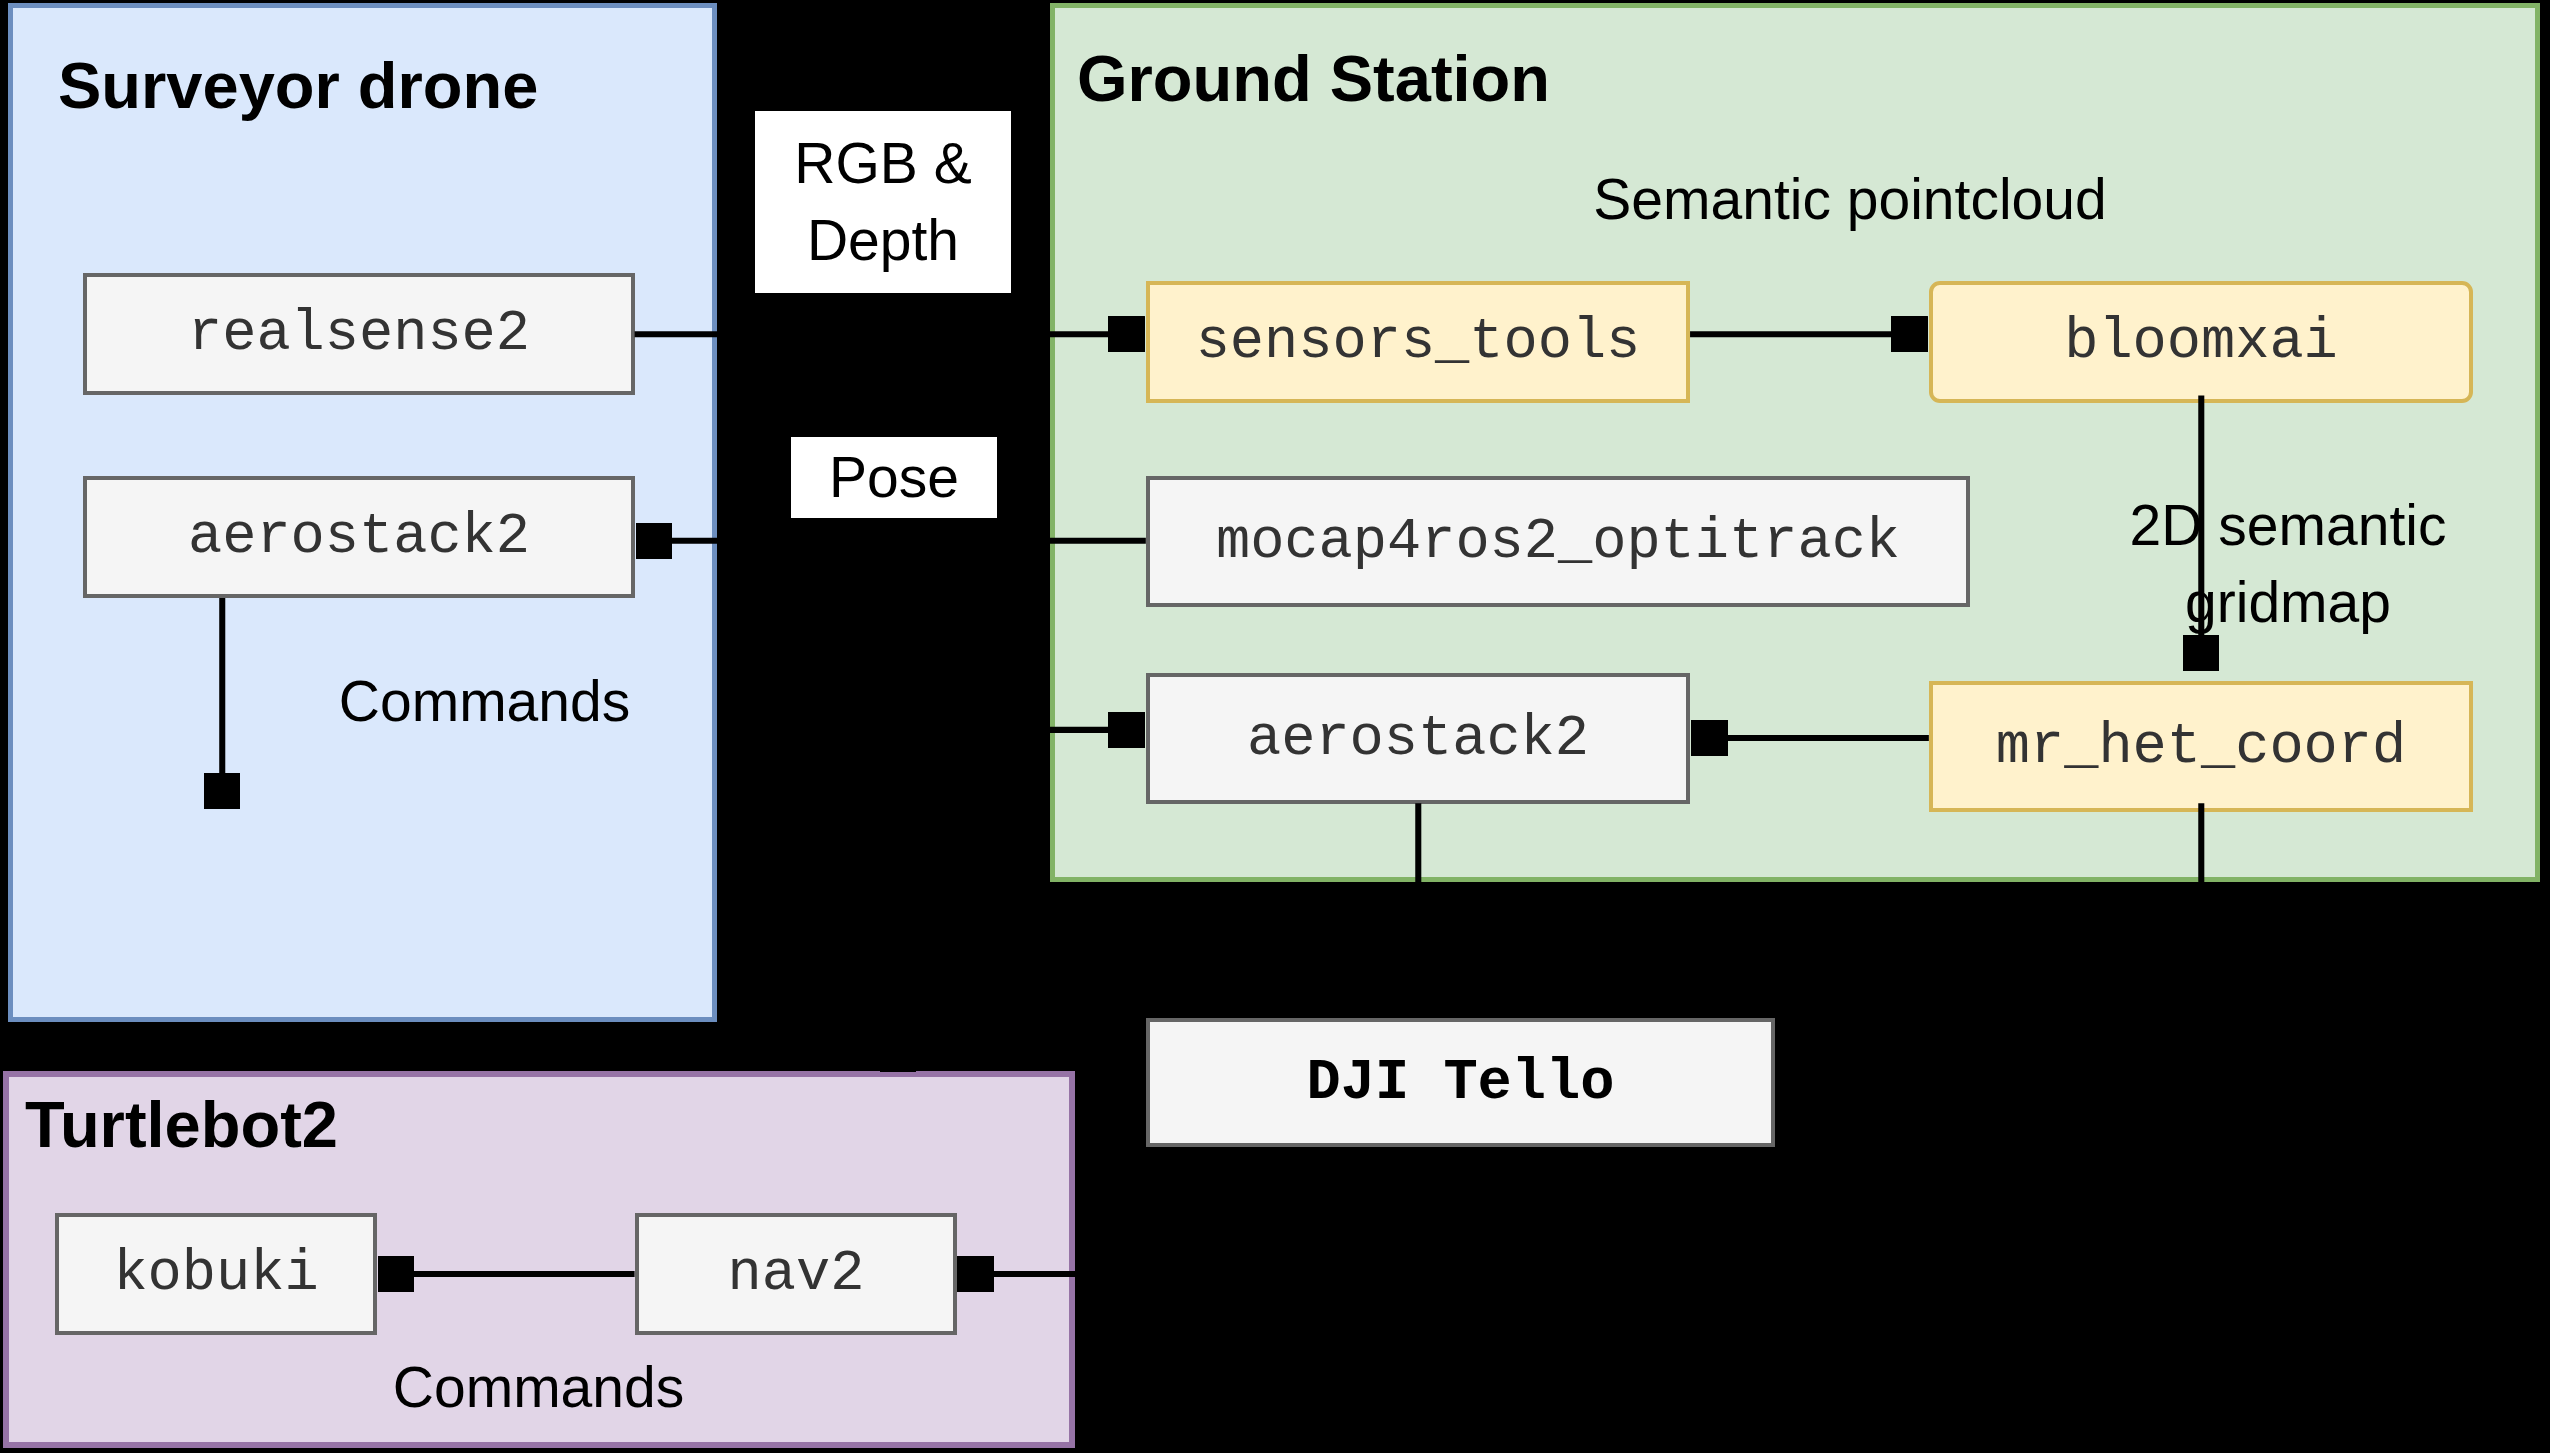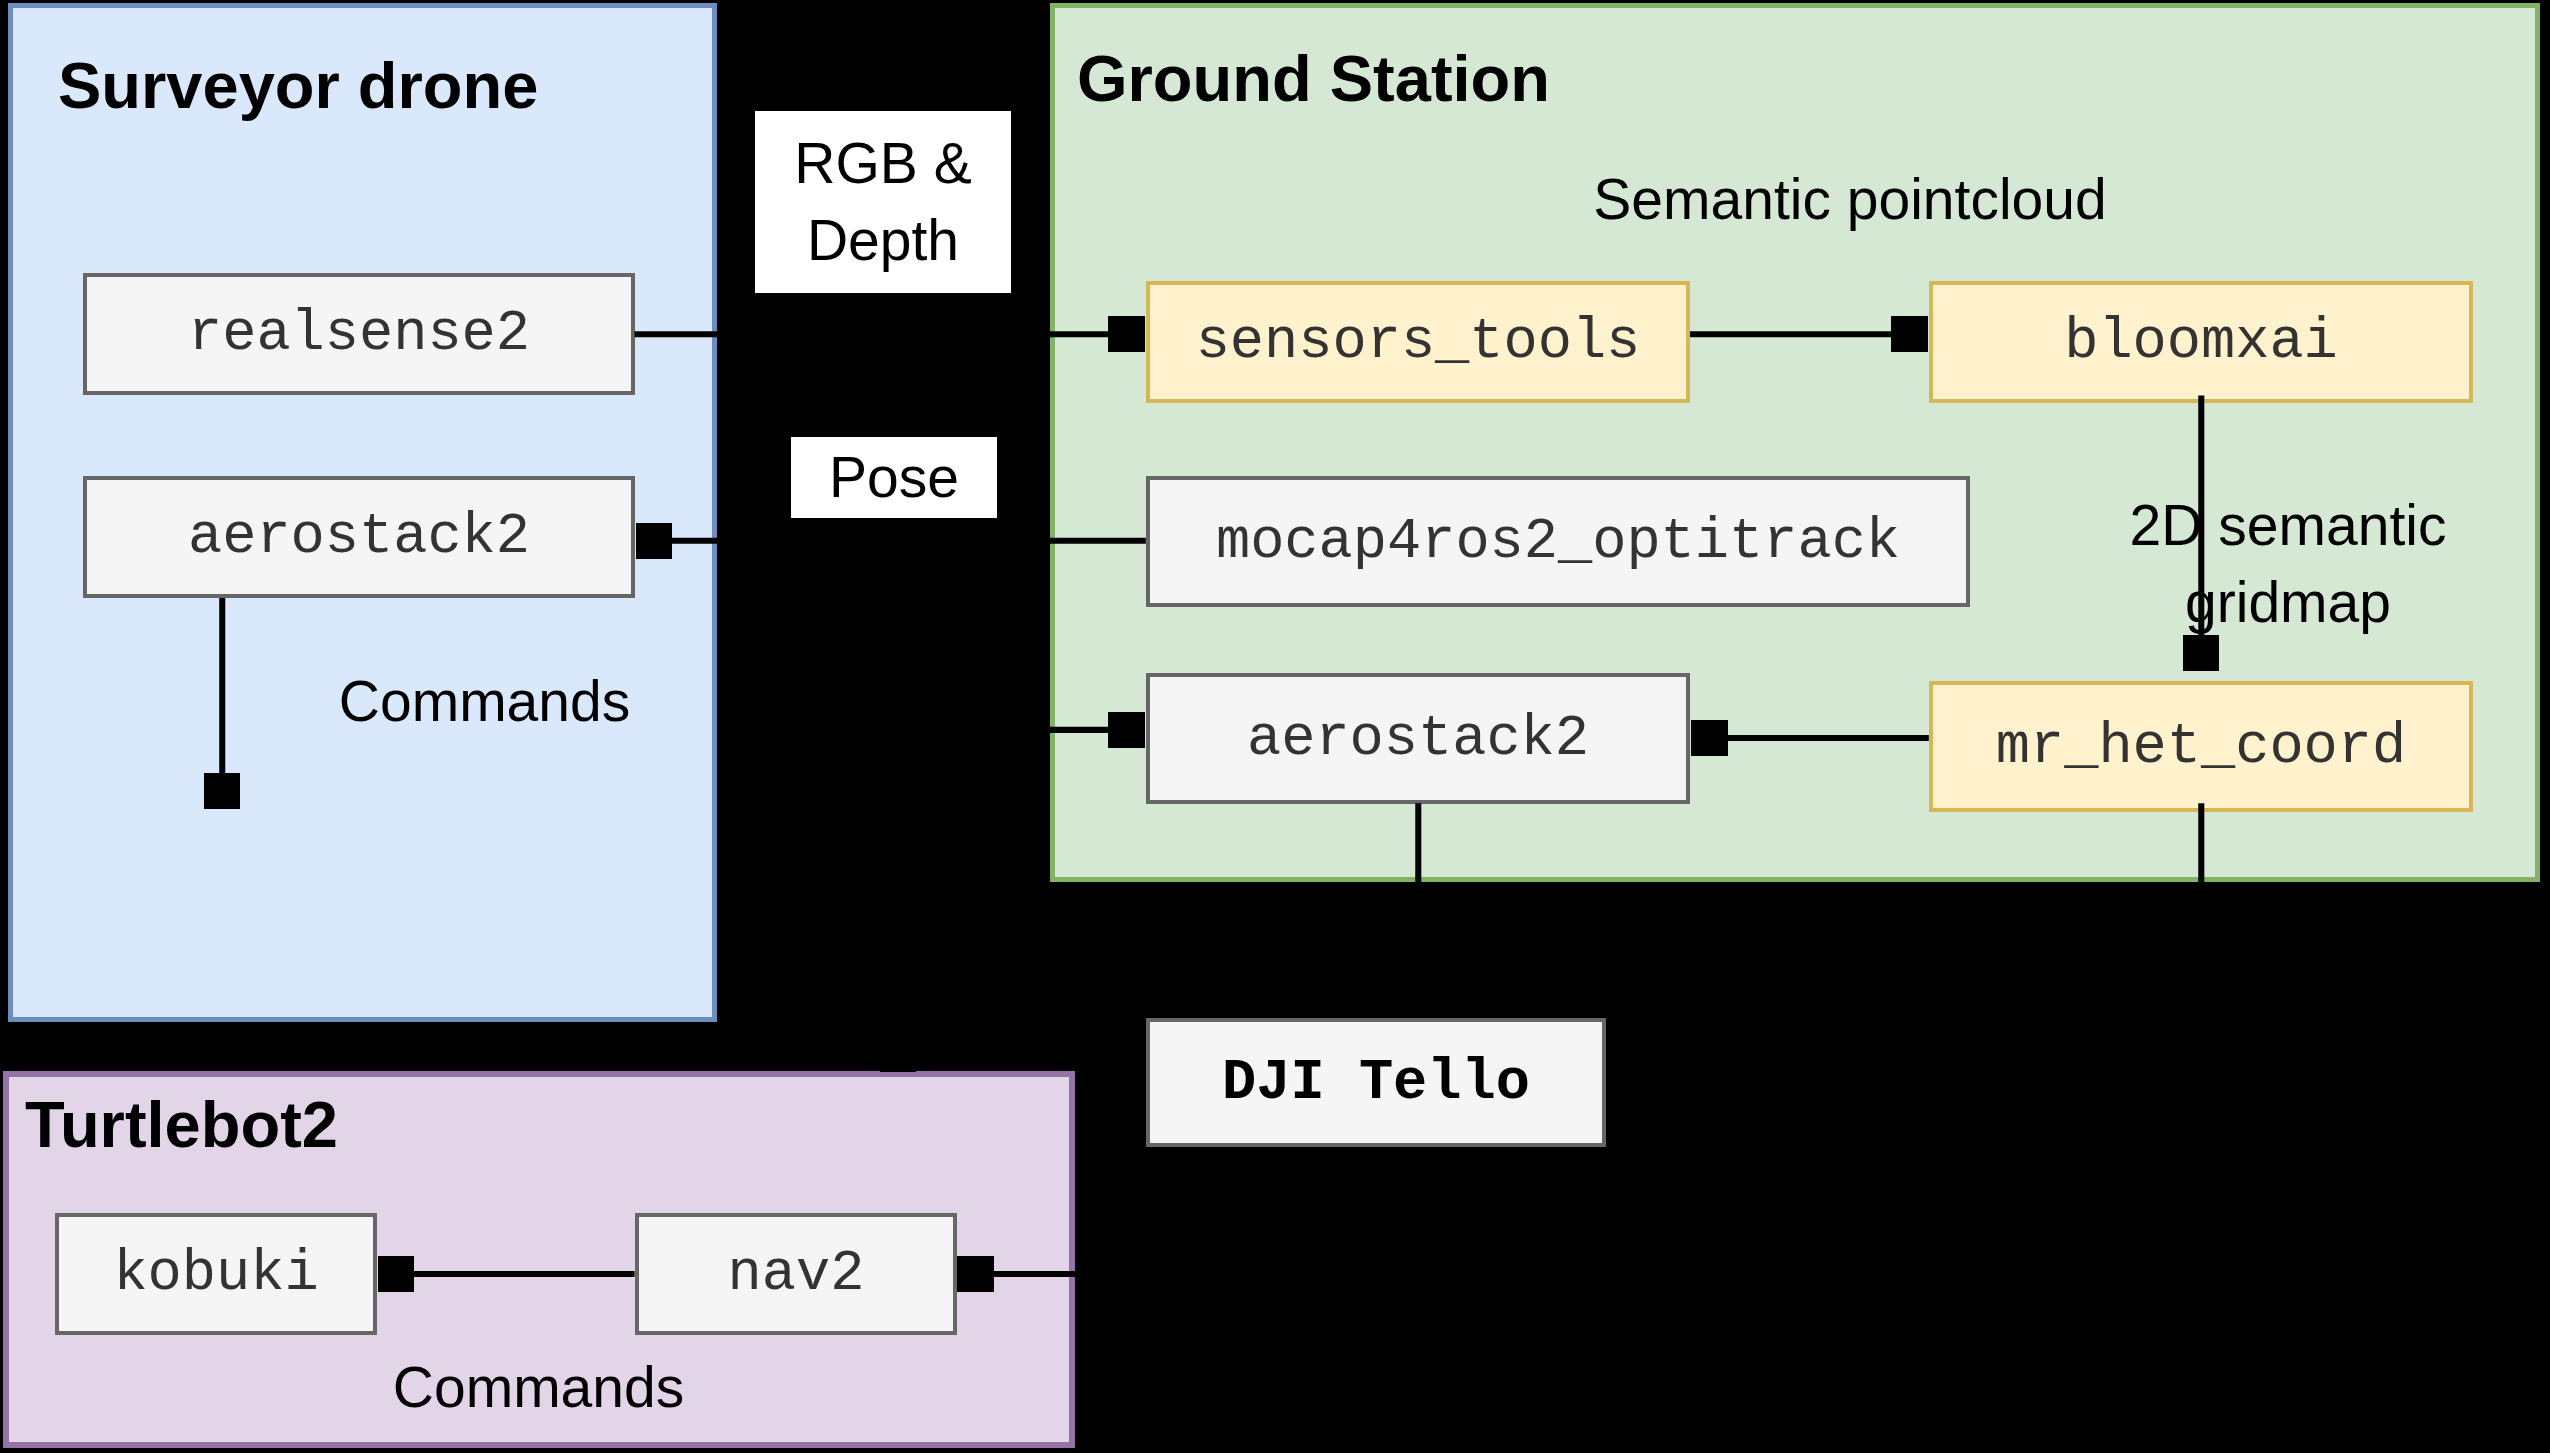--- a/index.html
+++ b/index.html
@@ -95,30 +95,30 @@
 
   <div class="group group-blue" style="left:8px; top:3.4px; width:709px; height:1019px;"></div>
   <span class="group-title" style="left:58px; top:48px;">Surveyor drone</span>
 
   <div class="group group-green" style="left:1050px; top:3.4px; width:1490px; height:879px;"></div>
   <span class="group-title" style="left:1077px; top:41px;">Ground Station</span>
 
   <div class="group group-purple" style="left:3.4px; top:1071px; width:1072px; height:377px;"></div>
   <span class="group-title" style="left:25px; top:1087px;">Turtlebot2</span>
 
-  <div class="node group-purple bold-node" style="left:1146px; top:1018px; width:460px; height:129px;">DJI Tello</div>
+  <div class="node group-purple bold-node" style="left:1146px; top:1018px; width:629px; height:129px;">DJI Tello</div>
 
   <div class="node" style="left:83px; top:273px; width:552px; height:122px;">realsense2</div>
 
   <div class="node" style="left:83px; top:476px; width:552px; height:122px;">aerostack2</div>
 
 
   <div class="node node-yellow" style="left:1146px; top:273px; width:544px; height:122px;">sensors_tools</div>
 
-  <div class="node node-yellow" style="left:1929px; top:273px; width:544px; height:122px;">bloomxai</div>
+  <div class="node node-yellow" style="left:1929px; top:273px; width:544px; height:122px;border-radius:11px;">bloomxai</div>
 
   <div class="node" style="left:1146px; top:476px; width:824px; height:131px;">mocap4ros2_optitrack</div>
 
   <div class="node" style="left:1146px; top:673px; width:544px; height:131px;">aerostack2</div>
 
   <div class="node node-yellow" style="left:1929px; top:673px; width:544px; height:131px;">mr_het_coord</div>
 
   <div class="node" style="left:55px; top:1213px; width:322px; height:122px;">kobuki</div>
 
   <div class="node" style="left:635px; top:1213px; width:322px; height:122px;">nav2</div>

